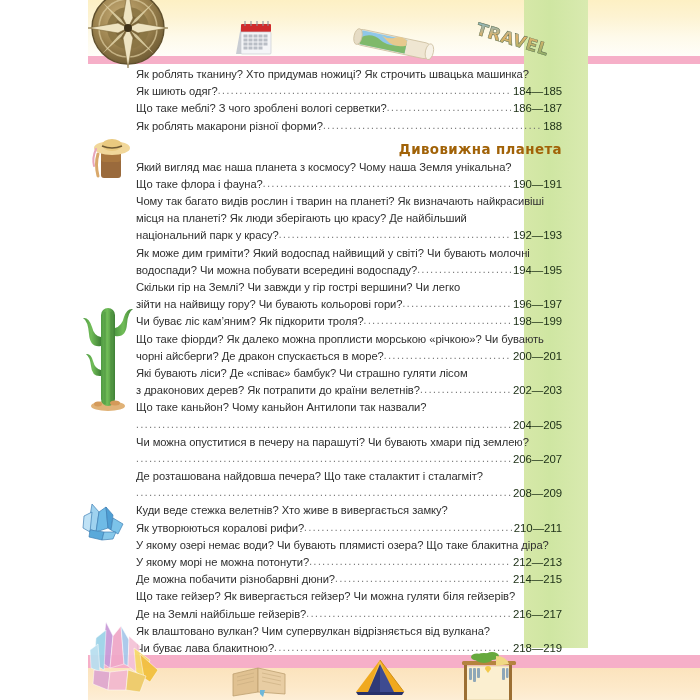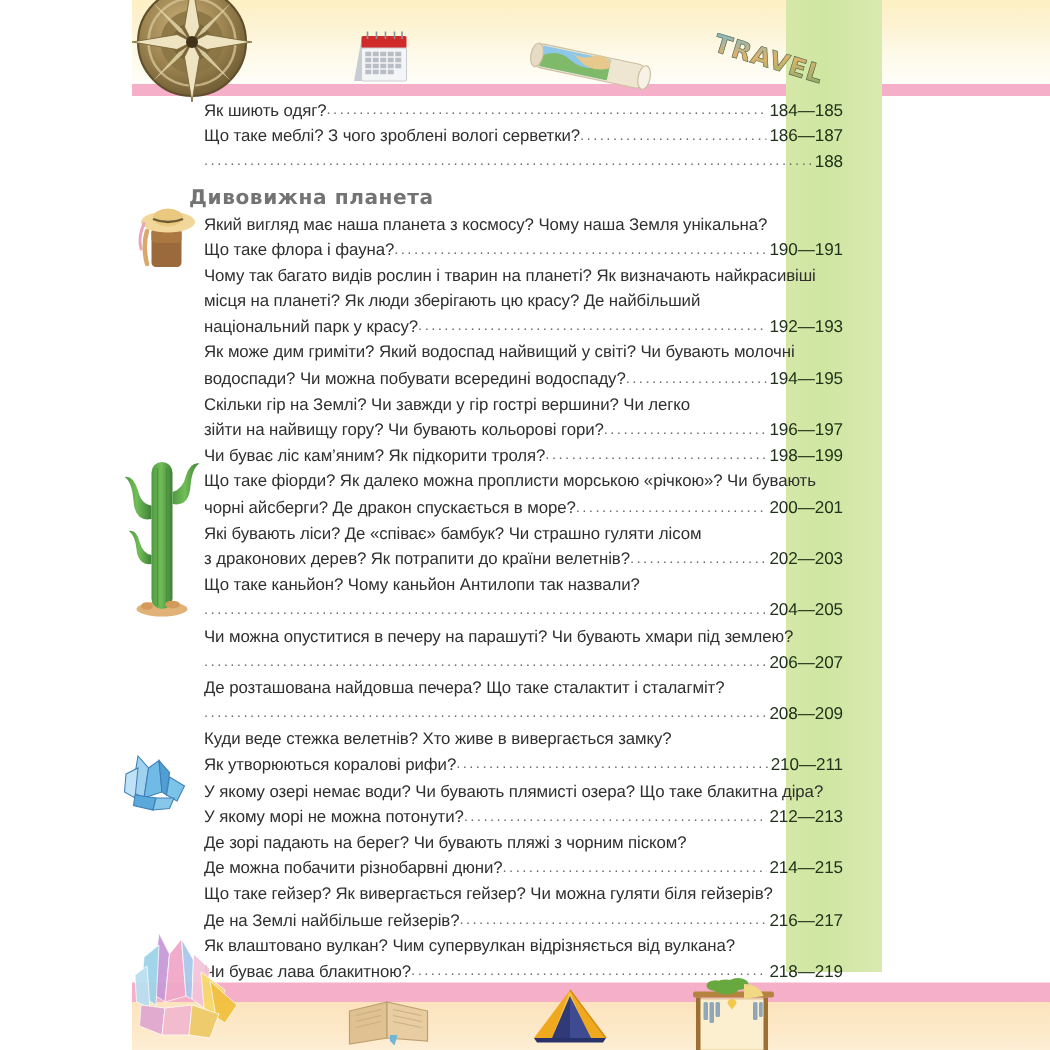--- a/index.html
+++ b/index.html
@@ -62,21 +62,21 @@
     transform:translateY(-1px);
   }
   .toc-row .pg{
     flex:0 0 auto;text-align:right;color:#20331a;
     font-size:11.4px;padding-left:2px;
   }
   .toc-row.nodots .dots{visibility:hidden;}
   .toc-row.nodots .pg{visibility:hidden;}
 
   .section-head{
-    font-size:13.4px;color:#737373;text-align:left;
+    font-size:13.4px;color:#a16207;text-align:right;
     letter-spacing:0.4px;height:19px;line-height:19px;
     font-family:"DejaVu Sans",sans-serif;font-weight:700;
     margin-left:-10px;
   }
 
   
   .art{position:absolute;pointer-events:none;}
 
   .compass{left:88px;top:-12px;width:80px;height:80px;}
   .calendar{left:232px;top:18px;width:42px;height:40px;}
@@ -236,33 +236,39 @@
       <polygon points="26,9 33,17 31,32 28,30" fill="#4f9fd4"></polygon>
       <polygon points="4,18 12,14 10,34 3,30" fill="#bfe2f6"></polygon>
       <polygon points="33,20 43,26 38,36 31,32" fill="#7cc3e9"></polygon>
       <polygon points="10,32 24,34 22,42 9,39" fill="#5aa9da"></polygon>
       <polygon points="24,34 36,34 33,41 22,42" fill="#87c8ea"></polygon>
     </g>
   </svg>
 
   <div class="toc">
 
+    <div class="toc-row nodots">
+      <span class="q">Як роблять тканину? Хто придумав ножиці? Як строчить швацька машинка?</span>
+      <span class="dots">.................................................................................................</span>
+      <span class="pg">000</span>
+    </div>
     <div class="toc-row">
       <span class="q">Як шиють одяг?</span>
       <span class="dots">.................................................................................................</span>
       <span class="pg">184—185</span>
     </div>
 
     <div class="toc-row">
       <span class="q">Що таке меблі? З чого зроблені вологі серветки?</span>
       <span class="dots">.................................................................................................</span>
       <span class="pg">186—187</span>
     </div>
 
     <div class="toc-row">
+      <span class="q">Як роблять макарони різної форми?</span>
       <span class="dots">.................................................................................................</span>
       <span class="pg">188</span>
     </div>
 
     <div style="height:5px"></div>
     <div class="section-head">Дивовижна планета</div>
 
     <div class="toc-row nodots">
       <span class="q">Який вигляд має наша планета з космосу? Чому наша Земля унікальна?</span>
       <span class="dots">.................................................................................................</span>
@@ -385,25 +391,20 @@
       <span class="q">У якому озері немає води? Чи бувають плямисті озера? Що таке блакитна діра?</span>
       <span class="dots">..............................</span>
       <span class="pg">000</span>
     </div>
     <div class="toc-row">
       <span class="q">У якому морі не можна потонути?</span>
       <span class="dots">.................................................................................................</span>
       <span class="pg">212—213</span>
     </div>
 
-    <div class="toc-row nodots">
-      <span class="q">Де зорі падають на берег? Чи бувають пляжі з чорним піском?</span>
-      <span class="dots">..............................</span>
-      <span class="pg">000</span>
-    </div>
     <div class="toc-row">
       <span class="q">Де можна побачити різнобарвні дюни?</span>
       <span class="dots">.................................................................................................</span>
       <span class="pg">214—215</span>
     </div>
 
     <div class="toc-row nodots">
       <span class="q">Що таке гейзер? Як вивергається гейзер? Чи можна гуляти біля гейзерів?</span>
       <span class="dots">..............................</span>
       <span class="pg">000</span>

